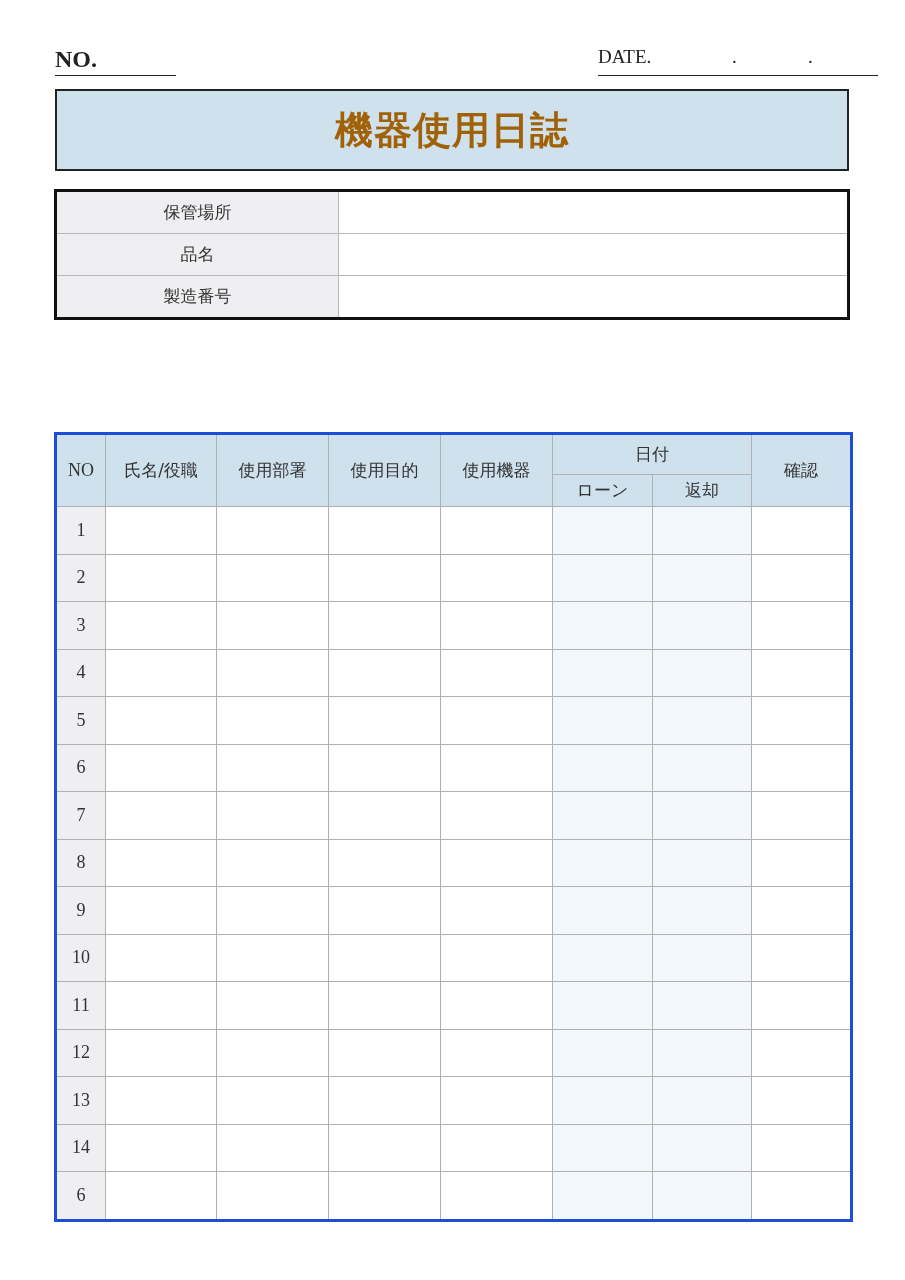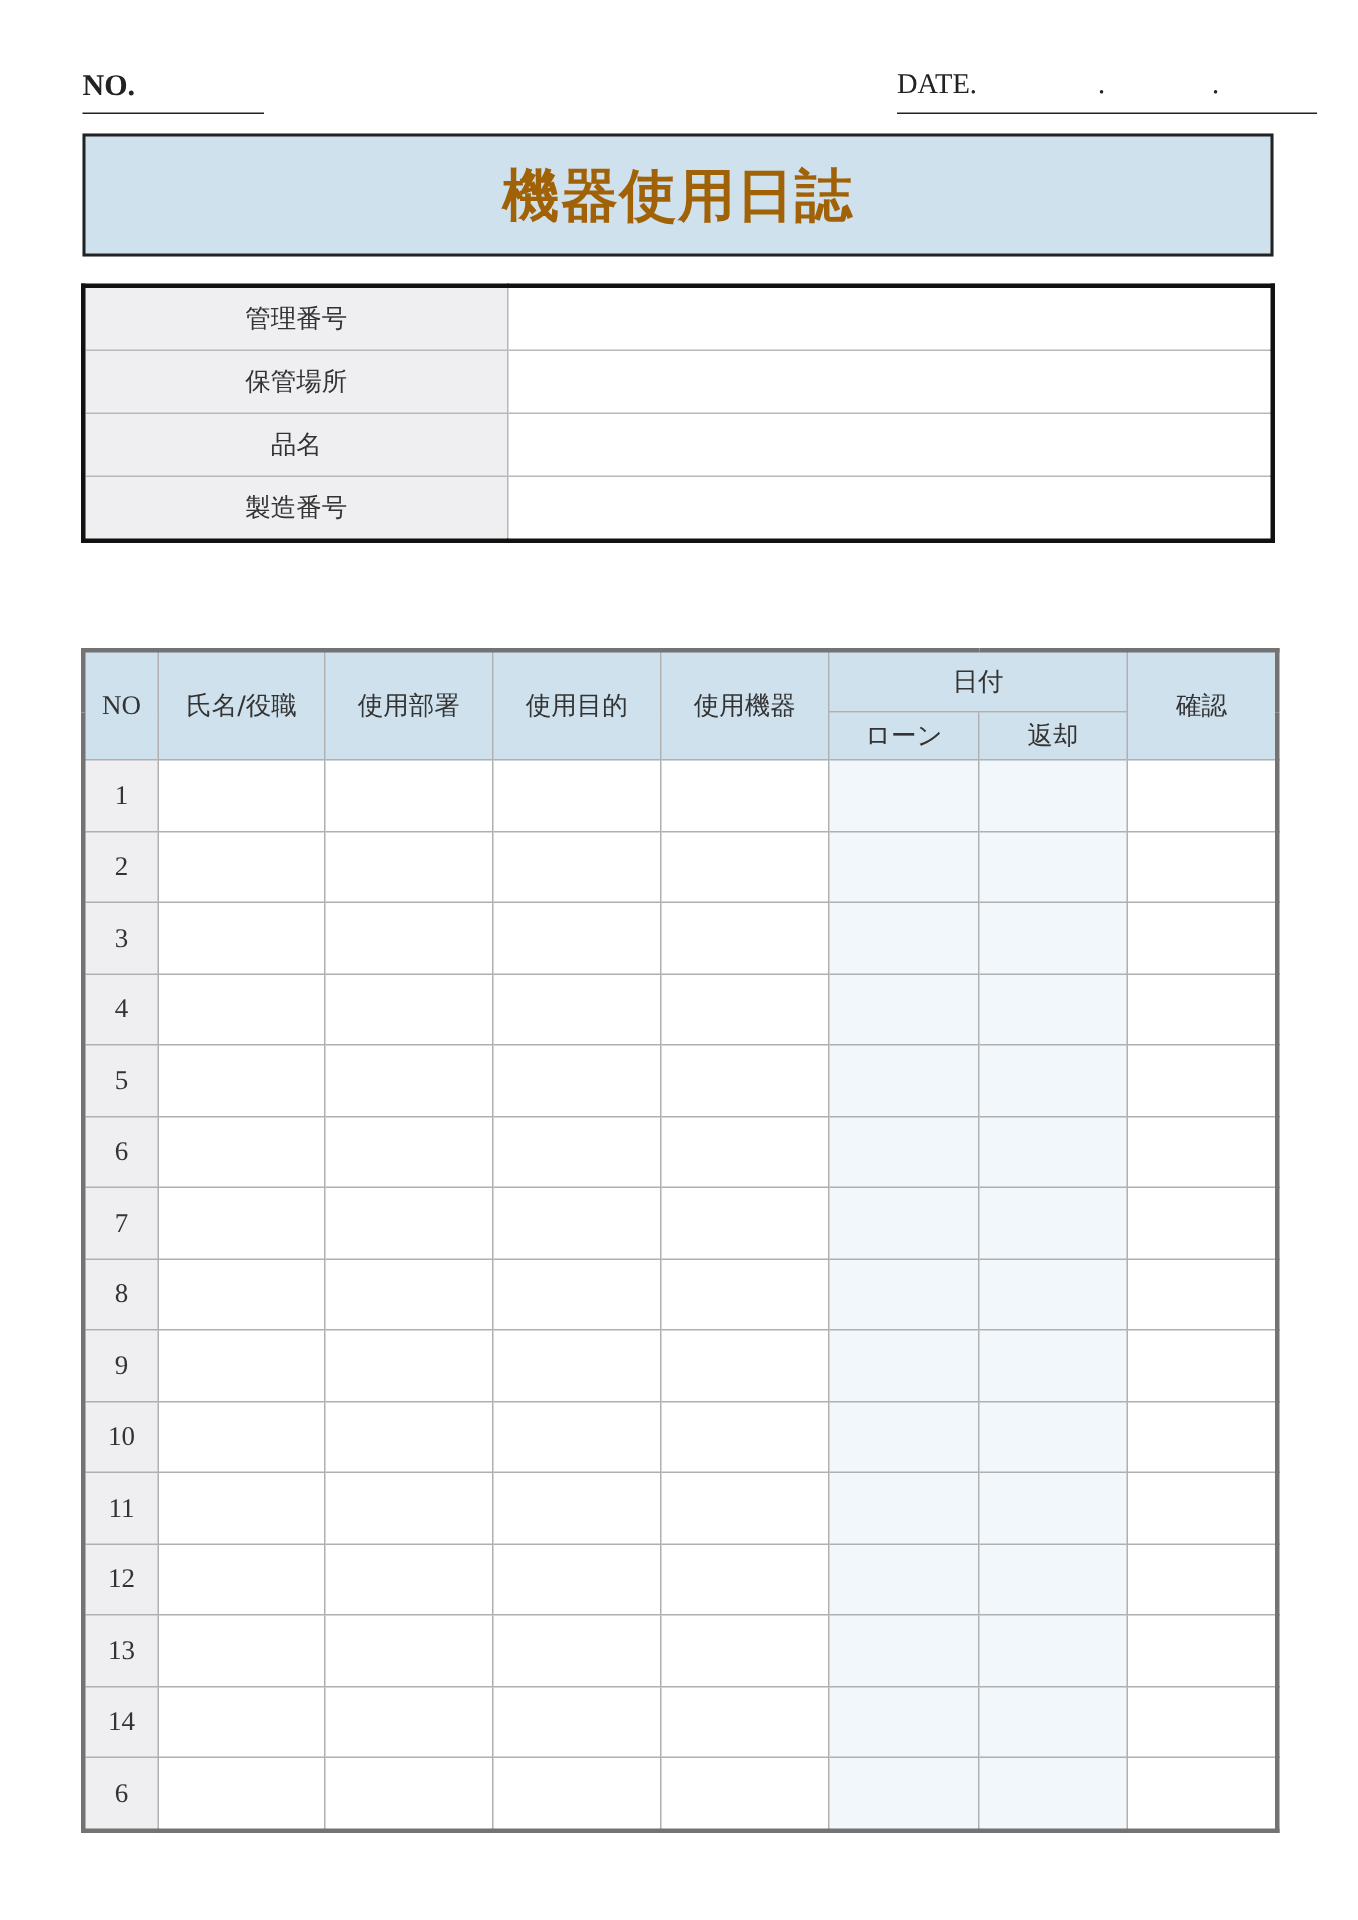--- a/index.html
+++ b/index.html
@@ -4,21 +4,21 @@
 <style>
   html, body { margin: 0; padding: 0; }
   body {
     width: 905px; height: 1280px; background: #ffffff; position: relative;
     font-family: "DejaVu Serif", serif; color: #222;
     overflow: hidden;
   }
   .no-field {
     position: absolute; left: 55px; top: 46px; width: 121px; height: 29px;
     border-bottom: 1.5px solid #222;
-    font-family: "Liberation Serif", serif; font-weight: bold; font-size: 20px;
+    font-family: "Liberation Serif", serif; font-weight: bold; font-size: 24px;
   }
   .date-field {
     position: absolute; left: 568px; top: 46px; width: 280px; height: 29px;
     border-bottom: 1.5px solid #222;
     font-family: "Liberation Serif", serif; font-weight: normal; font-size: 19px; margin-left: 30px;
   }
   .date-field .dot { position: absolute; top: 0; }
   .title-box {
     position: absolute; left: 55px; top: 89px; width: 790px; height: 78px;
     border: 2px solid #222; background: #cfe1ec;
@@ -32,21 +32,21 @@
   .info {
     left: 54px; top: 189px; width: 796px; border: 3px solid #111;
   }
   .info td { border: 1px solid #b8b8b8; height: 41px; padding: 0; }
   .info td.lbl {
     width: 281px; background: #efeef1; text-align: center;
     font-family: "DejaVu Sans", sans-serif; font-size: 17px; color: #333;
   }
   .info td.val { background: #ffffff; }
   .log {
-    left: 54px; top: 432px; width: 796px; border: 3px solid #737373;
+    left: 54px; top: 432px; width: 796px; border: 3px solid #1d4ed8;
     table-layout: fixed;
   }
   .log th, .log td { border: 1px solid #b0b0b0; padding: 0; text-align: center; }
   .log th {
     background: #cfe1ec; font-weight: normal;
     font-family: "DejaVu Sans", sans-serif; font-size: 17px; color: #333;
   }
   .log th.no-h { font-family: "Liberation Serif", serif; font-size: 18px; }
   .log tr.h1 th { height: 39px; }
   .log tr.h2 th { height: 31px; }
@@ -68,24 +68,20 @@
   <span class="dot" style="left:134px">.</span>
   <span class="dot" style="left:210px">.</span>
 </div>
 
 <div class="title-box">
   <span>機器使用日誌</span>
 </div>
 
 <table class="info">
   <tbody id="info-body">
-      <tr>
-        <td class="lbl">管理番号</td>
-        <td class="val"></td>
-      </tr>
       <tr>
         <td class="lbl">保管場所</td>
         <td class="val"></td>
       </tr>
       <tr>
         <td class="lbl">品名</td>
         <td class="val"></td>
       </tr>
       <tr>
         <td class="lbl">製造番号</td>

